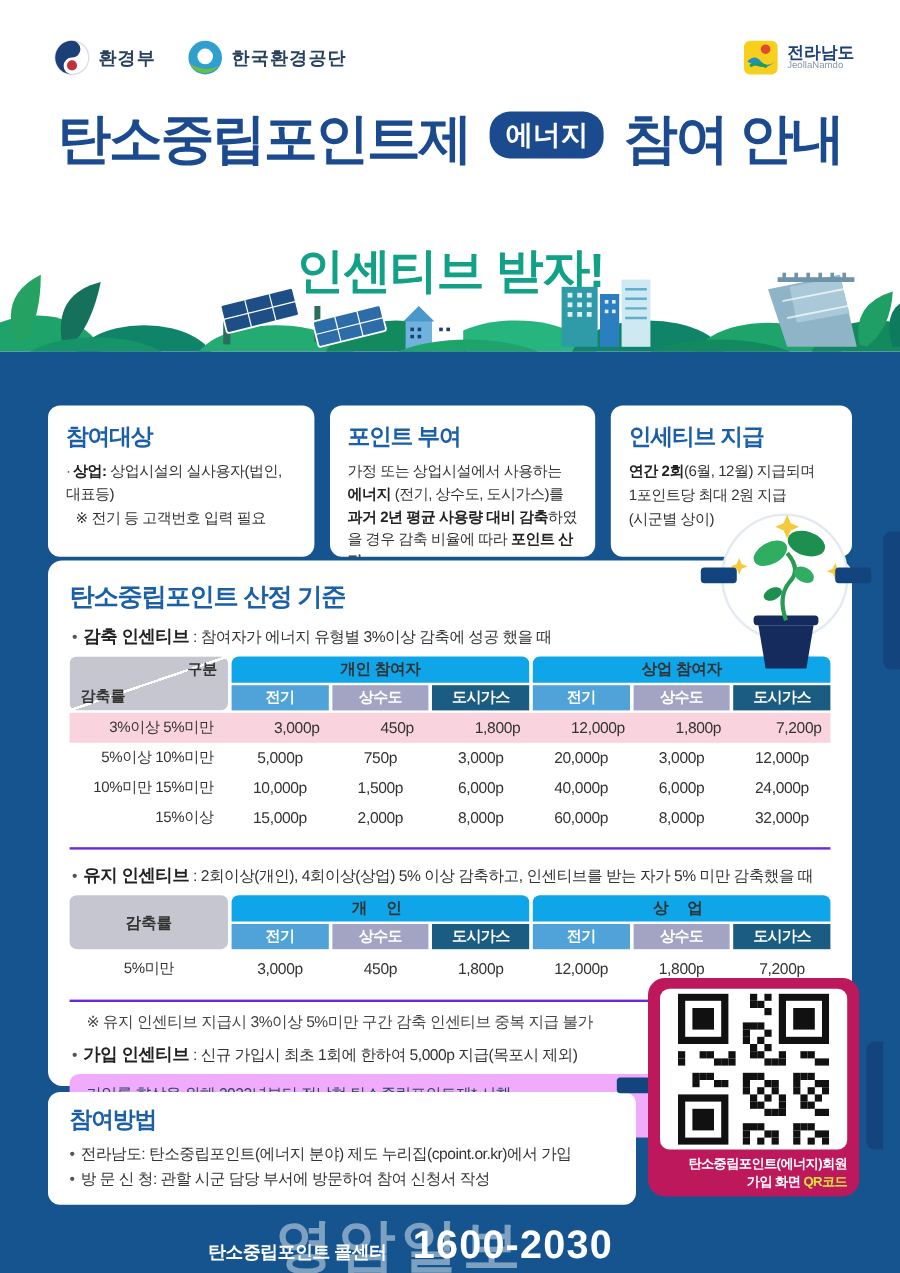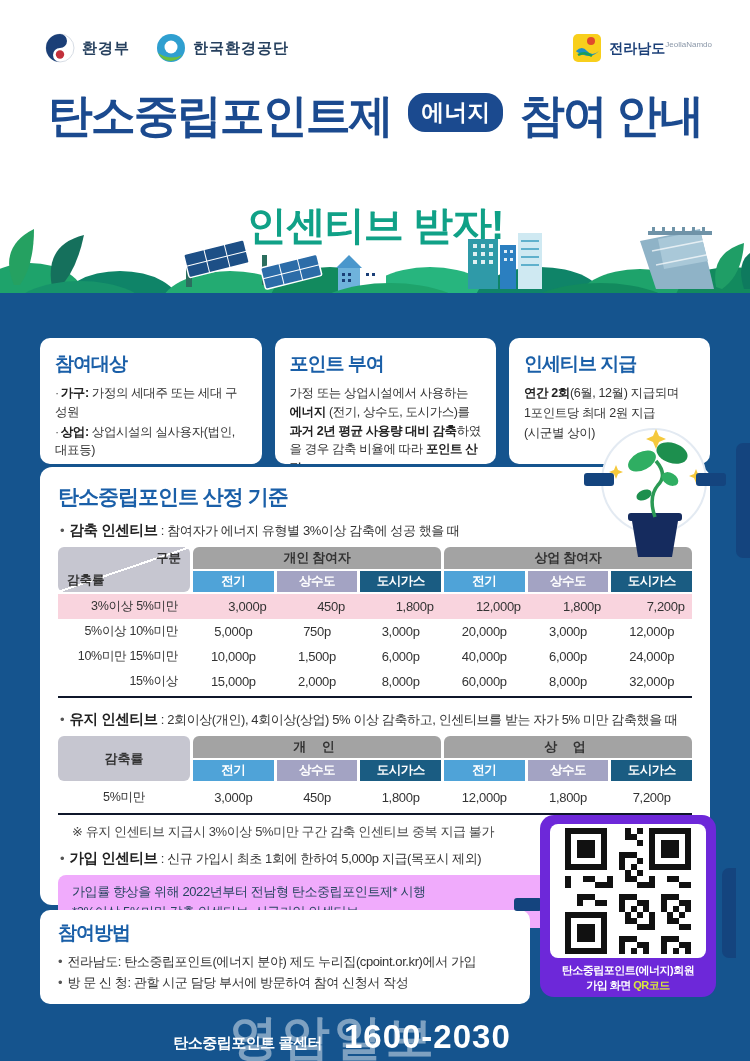--- a/index.html
+++ b/index.html
@@ -4,21 +4,21 @@
 <style>
   * { margin:0; padding:0; box-sizing:border-box; }
   body { background:#666; font-family:"Liberation Sans","DejaVu Sans",sans-serif; }
   .poster { position:relative; width:750px; height:1061px; margin:0 auto; background:#ffffff; overflow:hidden; }
 
   
   .logo-row { position:absolute; top:28px; left:45px; right:38px; height:40px; display:flex; align-items:center; }
   .logo { display:flex; align-items:center; gap:7px; margin-right:26px; }
   .logo-name { font-size:15px; font-weight:bold; color:#26405e; letter-spacing:1px; }
   .logo-jn { margin-left:auto; margin-right:0; }
-  .jn-txt { display:flex; flex-direction:row; line-height:1.05; }
+  .jn-txt { display:flex; flex-direction:column; line-height:1.05; }
   .jn-ko { font-size:14px; font-weight:bold; color:#1b3f77; }
   .jn-en { font-size:8px; color:#8a97a8; }
 
   .title-line { position:absolute; top:86px; left:0; width:100%; text-align:center; white-space:nowrap;
                 font-weight:bold; color:#1b4a8f; font-size:45px; letter-spacing:-2px; }
   .title-badge { display:inline-block; background:#1b4a8f; color:#fff; font-size:23px; letter-spacing:0;
                  border-radius:17px; padding:4px 13px; vertical-align:11px; margin:0 6px; }
   .subtitle1 { position:absolute; top:153px; left:0; width:100%; text-align:center; font-weight:bold;
                font-size:40px; letter-spacing:-2px; white-space:nowrap; }
   .st-red { color:#e5202c; } .st-blue { color:#1765af; }
@@ -46,50 +46,50 @@
   .pbar-r { left:98px; top:48px; width:30px; height:13px; }
   .pbar-v { left:138px; top:18px; width:14px; height:115px; border-radius:7px 0 0 7px; }
 
   
   .main-panel { position:absolute; top:467px; left:40px; width:670px; height:438px; background:#fff;
                 border-radius:12px; padding:16px 18px 0 18px; z-index:2; }
   .mp-title { font-size:21px; font-weight:bold; color:#1a5fa8; letter-spacing:-1px; margin-bottom:10px; }
   .mp-bullet { font-size:13px; color:#333; letter-spacing:-0.4px; margin:8px 0 7px 2px; }
   .mp-bullet .lbl { font-size:14.5px; font-weight:bold; color:#222; }
 
-  .tbl { width:634px; border-bottom:2px solid #0f172a; padding-bottom:2px; }
+  .tbl { width:634px; border-bottom:2px solid #6d28d9; padding-bottom:12px; }
   .tbl-head, .tbl-row { display:grid; grid-template-columns:132px repeat(6, 1fr); column-gap:3px; }
   .tbl-head { grid-template-rows:22px 21px; row-gap:2px; margin-bottom:2px; }
   .corner { grid-column:1; grid-row:1/3; background:#c6c6d0; border-radius:6px; position:relative;
             background-image:linear-gradient(to bottom right, rgba(255,255,255,0) calc(50% - 1px), #fff calc(50% - 1px), #fff calc(50% + 1px), rgba(255,255,255,0) calc(50% + 1px)); }
   .corner .c-top { position:absolute; top:3px; right:9px; font-size:12.5px; font-weight:bold; color:#333; }
   .corner .c-bot { position:absolute; bottom:3px; left:9px; font-size:12.5px; font-weight:bold; color:#333; }
   .corner.solid { background-image:none; display:flex; align-items:center; justify-content:center;
                   font-size:13px; font-weight:bold; color:#333; }
-  .grp { grid-row:1; background:#a3a3a3; border-radius:6px 6px 0 0; display:flex; align-items:center;
+  .grp { grid-row:1; background:#0ea5e9; border-radius:6px 6px 0 0; display:flex; align-items:center;
          justify-content:center; font-size:13px; font-weight:bold; color:#333; letter-spacing:-0.3px; }
   .g1 { grid-column:2/5; } .g2 { grid-column:5/8; }
   .sub { grid-row:2; display:flex; align-items:center; justify-content:center;
          font-size:12.5px; font-weight:bold; color:#fff; letter-spacing:-0.5px; }
   .sc1{grid-column:2}.sc2{grid-column:3}.sc3{grid-column:4}.sc4{grid-column:5}.sc5{grid-column:6}.sc6{grid-column:7}
   .elec { background:#4fa3d8; } .water { background:#a3a3c3; } .gas { background:#1a5c82; }
   .tbl-row { height:25px; align-items:center; font-size:13px; color:#333; letter-spacing:-0.3px; }
   .tbl-row .rlabel { text-align:right; padding-right:12px; font-size:12.5px; }
   .tbl-row .rlabel.center { text-align:center; padding-right:0; }
   .tbl-row .val { text-align:center; }
   .tbl-row.highlight { background:#f9d4de;gap:31px; }
   .tbl-row.tall { height:28px; }
 
   .mp-note { font-size:13px; color:#444; letter-spacing:-0.4px; margin:8px 0 6px 14px; }
   .notice-box { width:492px; background:#f0abfc; border-radius:8px; padding:7px 14px; margin-top:6px;
                 font-size:13px; color:#27455f; letter-spacing:-0.4px; line-height:1.5; }
 
   
-  .qr-box { position:absolute; left:540px; top:815px; width:176px; height:182px; background:#6d28d9;
-            border-radius:14px; padding:9px 10px; z-index:6; text-align:center; }
+  .qr-box { position:absolute; left:540px; top:815px; width:176px; height:182px; background:#be185d;
+            border-radius:14px; padding:9px 10px; z-index:6; text-align:right; }
   .qr-white { width:156px; height:134px; background:#fff; border-radius:8px; display:flex;
               align-items:center; justify-content:center; }
   .qr-caption { margin-top:5px; font-size:11px; font-weight:bold; color:#fff; line-height:1.35; letter-spacing:-0.5px; }
   .qr-accent { color:#d9e63c; }
   .qbar { position:absolute; background:#14447e; border-radius:3px; z-index:5; }
   .qbar-l { left:514px; top:898px; width:28px; height:13px; }
   .qbar-r { left:722px; top:868px; width:14px; height:90px; border-radius:7px 0 0 7px; }
 
   
   .method-panel { position:absolute; top:910px; left:40px; width:490px; height:94px; background:#fff;
@@ -248,21 +248,20 @@
     <ellipse cx="390" cy="88" rx="80" ry="32" fill="#1ea36b"></ellipse>
     <ellipse cx="600" cy="88" rx="80" ry="32" fill="#128a5e"></ellipse>
   </svg>
 
   <div class="bg-blue"></div>
 
   <div class="info-row">
     <div class="info-box">
       <div class="info-title">참여대상</div>
       <div class="info-body">
-        <div class="ib-line"><span class="bullet">·</span><b>가구:</b><span> 가정의 세대주 또는 세대 구성원</span></div>
         <div class="ib-line"><span class="bullet">·</span><b>상업:</b><span> 상업시설의 실사용자(법인, 대표등)</span></div>
         <div class="ib-line" style="padding-left:8px;">※ 전기 등 고객번호 입력 필요</div>
       </div>
     </div>
     <div class="info-box">
       <div class="info-title">포인트 부여</div>
       <div class="info-body"><span>가정 또는 상업시설에서 사용하는 </span><b>에너지</b><span> (전기, 상수도, 도시가스)를 </span><b>과거 2년 평균 사용량 대비 감축</b><span>하였을 경우 감축 비율에 따라 </span><b>포인트 산정</b></div>
     </div>
     <div class="info-box last">
       <div class="info-title">인세티브 지급</div>

